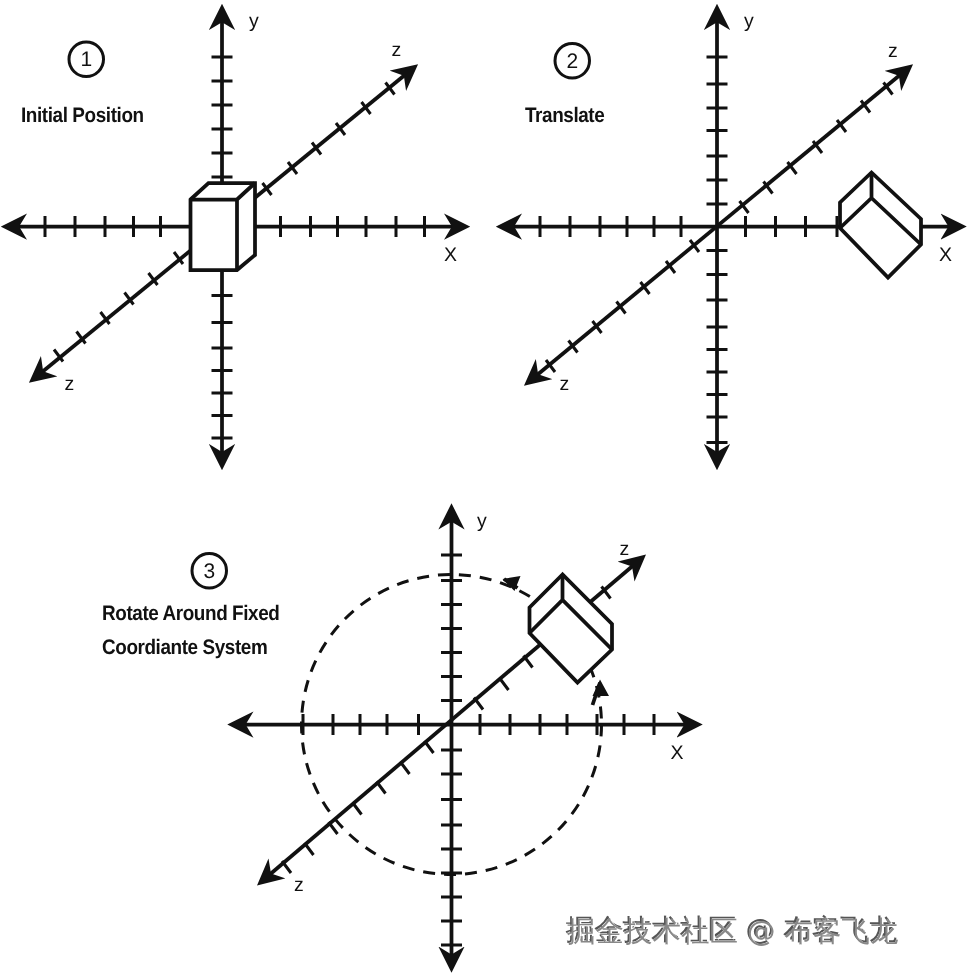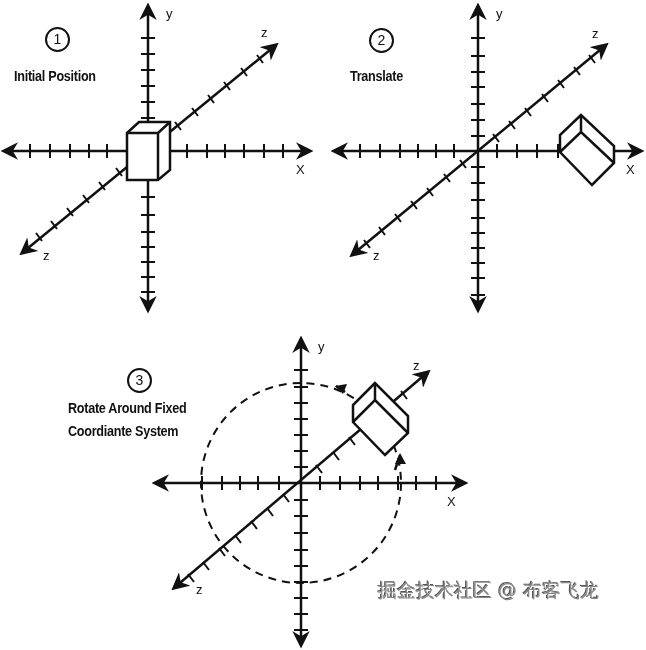--- a/index.html
+++ b/index.html
@@ -4,21 +4,21 @@
 <style>
   html, body { margin: 0; padding: 0; background: #ffffff; }
   body { width: 646px; height: 650px; position: relative; overflow: hidden;
          font-family: "Liberation Sans", sans-serif; }
   svg { position: absolute; left: 0; top: 0; }
   .lbl { position: absolute; font-family: "Liberation Sans", sans-serif; font-weight: bold;
          color: #111; font-size: 14px; line-height: 17px; letter-spacing: -0.3px; transform: scaleX(0.9); transform-origin: left top; }
   .axis-lbl { position: absolute; font-family: "Liberation Sans", sans-serif; font-size: 13px; color: #111; }
   .step { position: absolute; width: 21px; height: 21px; border: 2px solid #111; border-radius: 50%;
           font-size: 14px; line-height: 21px; text-align: center; font-family: "Liberation Sans", sans-serif; color:#111; }
-  .wm { position: absolute; left: 378px; top: 578px; font-size: 19px; color: #888;
+  .wm { position: absolute; left: 378px; top: 608px; font-size: 19px; color: #888;
         font-family: "DejaVu Sans", sans-serif; text-shadow: 1px 1px 0 #fff, -1px -1px 0 #555; }
 </style>
 </head>
 <body>
 
 <svg width="646" height="650" viewBox="0 0 646 650">
   <defs>
     <marker id="ah" viewBox="0 0 10 10" refX="8" refY="5" markerWidth="7" markerHeight="7" orient="auto-start-reverse">
       <path d="M0,0 L10,5 L0,10 L3,5 z" fill="#111"></path>
     </marker>

